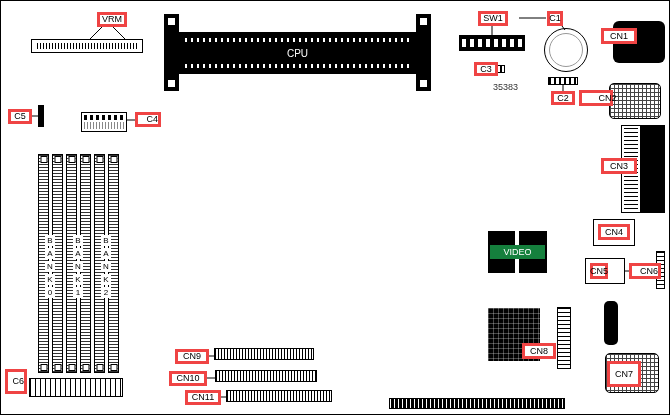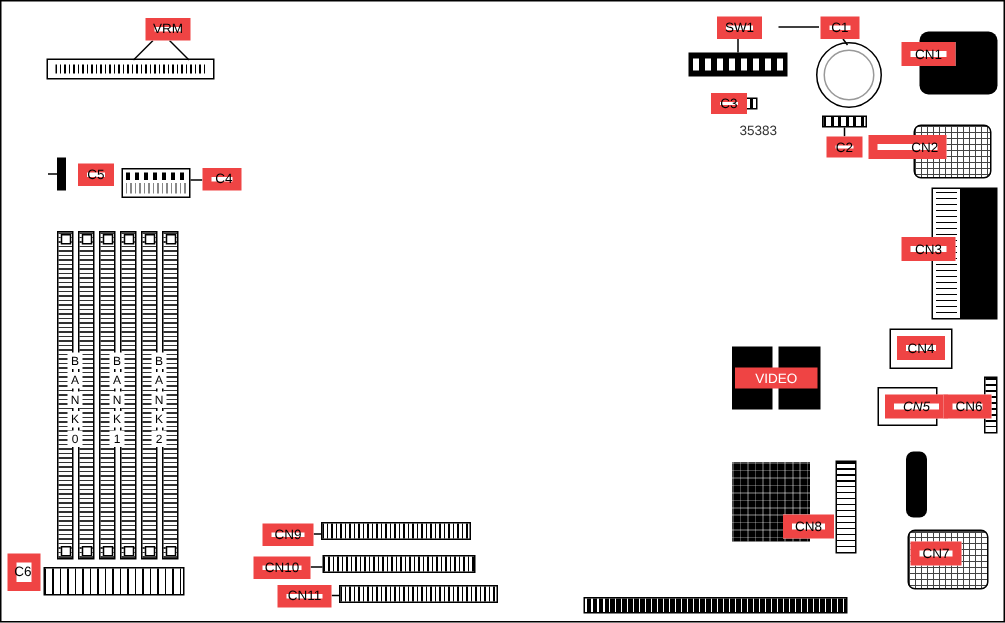--- a/index.html
+++ b/index.html
@@ -1,20 +1,20 @@
 <!DOCTYPE html>
 <html><head>
 <meta charset="utf-8">
 <style>
   * { margin:0; padding:0; }
   body { background:#fff; font-family:"Liberation Sans", sans-serif; }
   .board { position:relative; width:670px; height:415px; background:#fff;
            border:1px solid #000; box-sizing:border-box; overflow:hidden; }
   .abs { position:absolute; box-sizing:border-box; }
-  .lbl { position:absolute; box-sizing:border-box; background:#fff; border:6px solid #ef4444;
+  .lbl { position:absolute; box-sizing:border-box; background:#fff; border:3px solid #ef4444;
          font-size:9px; line-height:1; color:#000; display:flex; align-items:center;
          justify-content:center; z-index:6; }
   .black { background:#000; }
   .outline { border:1px solid #000; background:#fff; }
   .vstripes  { background-image: repeating-linear-gradient(90deg,  #000 0 1px, #fff 1px 3px); }
   .vstripesw { background-image: repeating-linear-gradient(90deg,  #000 0 1px, #fff 1px 5px); }
   .hstripes  { background-image: repeating-linear-gradient(180deg, #000 0 1px, #fff 1px 4px); }
   .gridtex   { background-image: repeating-linear-gradient(90deg,  #444 0 1px, transparent 1px 4px),
                                  repeating-linear-gradient(180deg, #444 0 1px, #fff 1px 4px); }
   .whitedots { background-image: repeating-linear-gradient(90deg, #fff 0 2px, transparent 2px 6px); }
@@ -51,29 +51,46 @@
     </g>
   </svg>
 
   <div class="lbl" style="left:96px; top:11px; width:30px; height:15px;">
     <span>VRM</span>
   </div>
   <div class="abs outline" style="left:30px; top:38px; width:112px; height:14px;">
     <div class="abs vstripes" style="left:5px; right:5px; top:3px; bottom:3px;"></div>
   </div>
 
+  <div class="abs" style="left:163px; top:13px; width:267px; height:77px;">
+    <div class="abs black" style="left:0; top:0; width:15px; height:77px;">
+      <div class="abs" style="left:4px; top:4px;  width:7px; height:7px; background:#fff;"></div>
+      <div class="abs" style="left:4px; bottom:4px; width:7px; height:7px; background:#fff;"></div>
+    </div>
+    <div class="abs black" style="right:0; top:0; width:15px; height:77px;">
+      <div class="abs" style="left:4px; top:4px;  width:7px; height:7px; background:#fff;"></div>
+      <div class="abs" style="left:4px; bottom:4px; width:7px; height:7px; background:#fff;"></div>
+    </div>
+    <div class="abs black" style="left:15px; top:18px; width:237px; height:42px;">
+      <div class="abs whitedots" style="left:6px; right:6px; top:6px; height:4px;"></div>
+      <div class="abs whitedots" style="left:6px; right:6px; bottom:6px; height:4px;"></div>
+      <div class="abs" style="left:0; right:0; top:0; bottom:0; display:flex; align-items:center; justify-content:center; color:#fff; font-size:10px;">
+        <span>CPU</span>
+      </div>
+    </div>
+  </div>
 
   <div class="lbl" style="left:477px; top:10px; width:30px; height:15px;">
     <span>SW1</span>
   </div>
   <div class="abs black" style="left:458px; top:34px; width:66px; height:16px;">
     <div class="abs" style="left:3px; right:3px; top:4px; bottom:4px; background-image:repeating-linear-gradient(90deg,#fff 0 4px, transparent 4px 8px);"></div>
   </div>
 
-  <div class="lbl" style="left:546px; top:10px; width:26px; height:15px;">
+  <div class="lbl" style="left:546px; top:10px; width:16px; height:15px;">
     <span>C1</span>
   </div>
   <div class="abs" style="left:543px; top:27px; width:44px; height:44px; border:1px solid #000; border-radius:50%; background:#fff;">
     <div class="abs" style="left:4px; top:4px; right:4px; bottom:4px; border:1px solid #999; border-radius:50%;"></div>
   </div>
 
   <div class="lbl" style="left:449px; top:61px; width:24px; height:14px;margin-left:24px;">
     <span>C3</span>
   </div>
   <div class="abs outline" style="left:478px; top:64px; width:26px; height:8px; background-image:repeating-linear-gradient(90deg,#000 0 2px,#fff 2px 5px);"></div>
@@ -86,56 +103,56 @@
   <div class="lbl" style="left:550px; top:90px; width:24px; height:14px;">
     <span>C2</span>
   </div>
 
   <div class="abs black" style="left:612px; top:20px; width:52px; height:42px; border-radius:6px;"></div>
   <div class="lbl" style="left:600px; top:27px; width:36px; height:16px;align-items:center;">
     <span>CN1</span>
   </div>
 
   <div class="abs gridtex" style="left:608px; top:82px; width:52px; height:36px; border:1px solid #000; border-radius:5px;"></div>
-  <div class="lbl" style="left:578px; top:89px; width:52px; height:16px;padding-left:23px;">
+  <div class="lbl" style="left:578px; top:89px; width:34px; height:16px;padding-left:23px;">
     <span>CN2</span>
   </div>
 
   <div class="abs" style="left:620px; top:124px; width:44px; height:88px; border:1px solid #000; background:#fff;">
     <div class="abs hstripes" style="left:2px; top:2px; width:14px; bottom:2px;"></div>
     <div class="abs black" style="left:18px; top:0; right:0; bottom:0;"></div>
   </div>
   <div class="lbl" style="left:600px; top:157px; width:36px; height:16px;">
     <span>CN3</span>
   </div>
 
   <div class="abs outline" style="left:592px; top:218px; width:42px; height:27px;"></div>
   <div class="lbl" style="left:597px; top:223px; width:32px; height:16px;">
     <span>CN4</span>
   </div>
 
   <div class="abs outline" style="left:584px; top:257px; width:40px; height:26px;"></div>
-  <div class="lbl" style="left:589px; top:262px; width:42px; height:16px;font-style:italic;">
+  <div class="lbl" style="left:589px; top:262px; width:18px; height:16px;">
     <span>CN5</span>
   </div>
   <div class="lbl" style="left:628px; top:262px; width:32px; height:16px;justify-content:flex-end;">
     <span>CN6</span>
   </div>
   <div class="abs outline hstripes" style="left:655px; top:250px; width:9px; height:38px;"></div>
 
   <div class="abs black" style="left:603px; top:300px; width:14px; height:44px; border-radius:5px;"></div>
 
   <div class="abs gridtex" style="left:604px; top:352px; width:54px; height:40px; border:1px solid #000; border-radius:5px;"></div>
-  <div class="lbl" style="left:606px; top:360px; width:34px; height:16px;">
+  <div class="lbl" style="left:606px; top:360px; width:34px; height:26px;">
     <span>CN7</span>
   </div>
 
   <div class="abs black" style="left:487px; top:230px; width:27px; height:42px;"></div>
   <div class="abs black" style="left:518px; top:230px; width:28px; height:42px;"></div>
-  <div class="abs" style="left:489px; top:244px; width:55px; height:14px; background:#ef4444; color:#fff; font-size:9px; display:flex; align-items:center; justify-content:center; z-index:5;">
+  <div class="abs" style="left:489px; top:244px; width:55px; height:14px; background:#15803d; color:#fff; font-size:9px; display:flex; align-items:center; justify-content:center; z-index:5;">
     <span>VIDEO</span>
   </div>
 
   <div class="abs" style="left:487px; top:307px; width:52px; height:53px; background-color:#000;
               background-image:repeating-linear-gradient(90deg, rgba(255,255,255,.28) 0 1px, transparent 1px 5px),
                                repeating-linear-gradient(180deg, rgba(255,255,255,.28) 0 1px, transparent 1px 5px);"></div>
   <div class="abs outline hstripes" style="left:556px; top:306px; width:14px; height:62px;"></div>
   <div class="lbl" style="left:521px; top:342px; width:34px; height:16px;">
     <span>CN8</span>
   </div>
@@ -161,21 +178,21 @@
       <span class="bank-letter">1</span>
     </div>
   <div class="bank" style="left:100px;">
       <span class="bank-letter">B</span>
       <span class="bank-letter">A</span>
       <span class="bank-letter">N</span>
       <span class="bank-letter">K</span>
       <span class="bank-letter">2</span>
     </div>
 
-  <div class="lbl" style="left:7px; top:108px; width:24px; height:15px;margin-left:44px;">
+  <div class="lbl" style="left:7px; top:108px; width:24px; height:15px;">
     <span>C5</span>
   </div>
   <div class="abs black" style="left:37px; top:104px; width:6px; height:22px;"></div>
 
   <div class="abs outline" style="left:80px; top:111px; width:46px; height:20px;">
     <div class="abs" style="left:2px; right:2px; top:2px; height:5px; background-image:repeating-linear-gradient(90deg,#000 0 3px,#fff 3px 6px);"></div>
     <div class="abs" style="left:2px; right:2px; top:9px; bottom:2px; background-image:repeating-linear-gradient(90deg,#888 0 1px,#fff 1px 3px);"></div>
   </div>
   <div class="lbl" style="left:134px; top:111px; width:26px; height:15px;justify-content:flex-end;">
     <span>C4</span>

